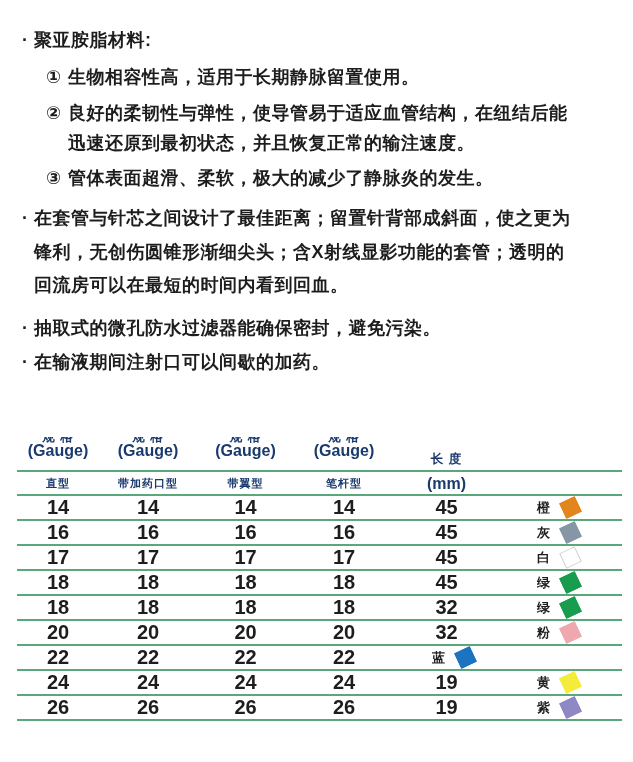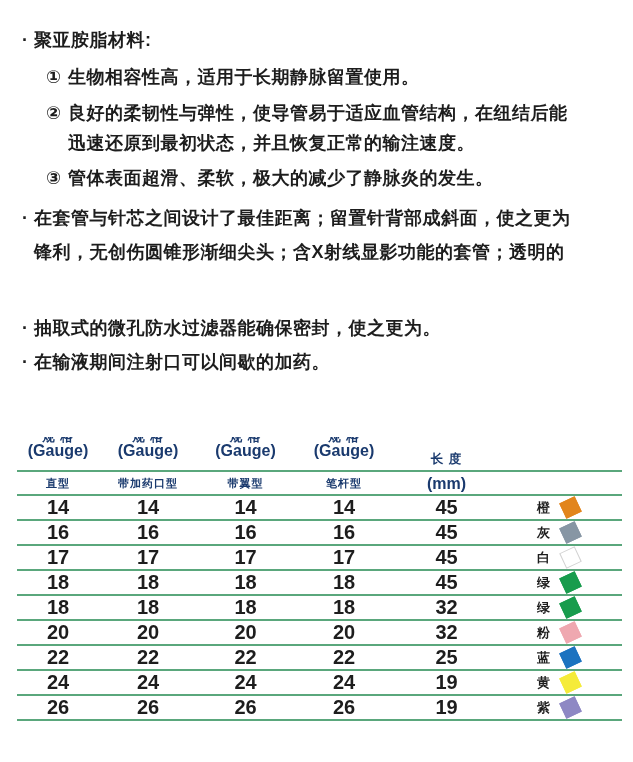--- a/index.html
+++ b/index.html
@@ -130,23 +130,26 @@
     <span class="marker circ">③</span>
     <span class="txt">管体表面超滑、柔软，极大的减少了静脉炎的发生。</span>
   </div>
   <div class="t-line" style="left:22px;top:207px">
     <span class="marker dot">·</span>
     <span class="txt">在套管与针芯之间设计了最佳距离；留置针背部成斜面，使之更为</span>
   </div>
   <div class="t-line" style="left:34px;top:241px">
     <span class="txt">锋利，无创伤圆锥形渐细尖头；含X射线显影功能的套管；透明的</span>
   </div>
+  <div class="t-line" style="left:34px;top:274px">
+    <span class="txt">回流房可以在最短的时间内看到回血。</span>
+  </div>
   <div class="t-line" style="left:22px;top:317px">
     <span class="marker dot">·</span>
-    <span class="txt">抽取式的微孔防水过滤器能确保密封，使之更为。</span>
+    <span class="txt">抽取式的微孔防水过滤器能确保密封，避免污染。</span>
   </div>
   <div class="t-line" style="left:22px;top:351px">
     <span class="marker dot">·</span>
     <span class="txt">在输液期间注射口可以间歇的加药。</span>
   </div>
 
   <div class="spec-table">
 
     <div class="trow h1">
       <div class="cell hstack">
@@ -259,21 +262,20 @@
         <span class="cname">粉</span>
         <span class="diamond" style="background-color: rgb(239, 168, 176); border-color: rgb(239, 168, 176);"></span>
       </div>
     </div>
 
     <div class="trow data">
       <div class="cell num">22</div>
       <div class="cell num">22</div>
       <div class="cell num">22</div>
       <div class="cell num">22</div>
-      <div class="cell num">25</div>
       <div class="cell colorcell">
         <span class="cname">蓝</span>
         <span class="diamond" style="background-color: rgb(28, 115, 192); border-color: rgb(28, 115, 192);"></span>
       </div>
     </div>
 
     <div class="trow data">
       <div class="cell num">24</div>
       <div class="cell num">24</div>
       <div class="cell num">24</div>

